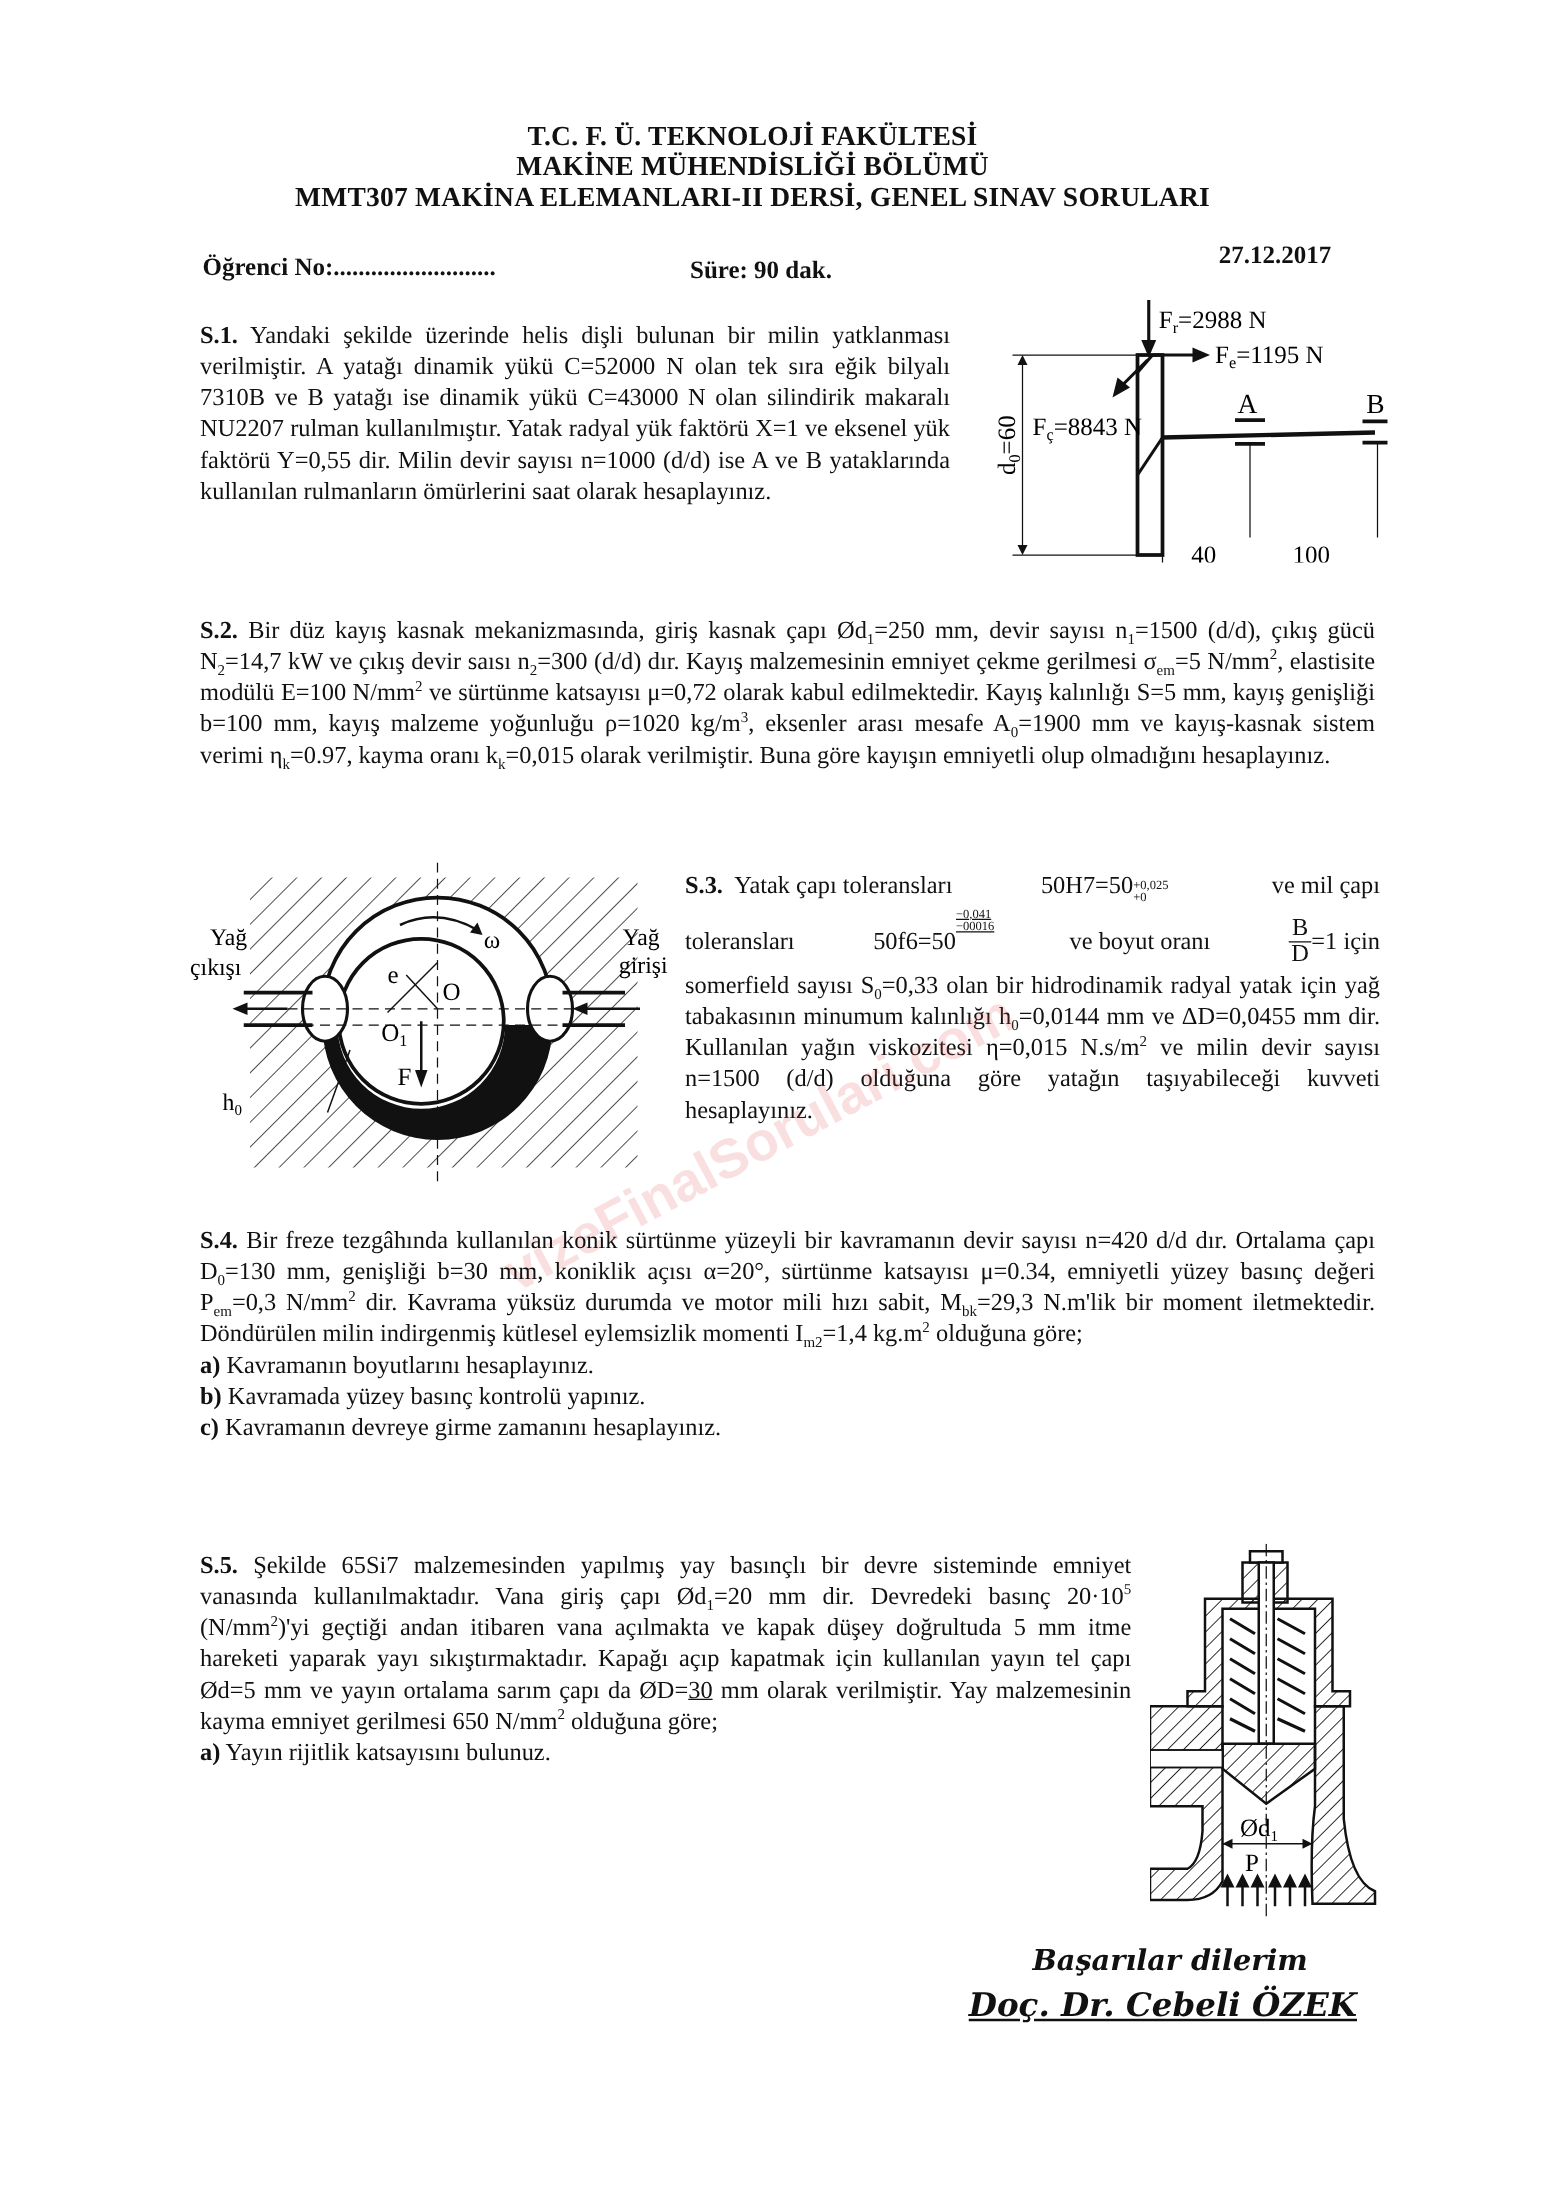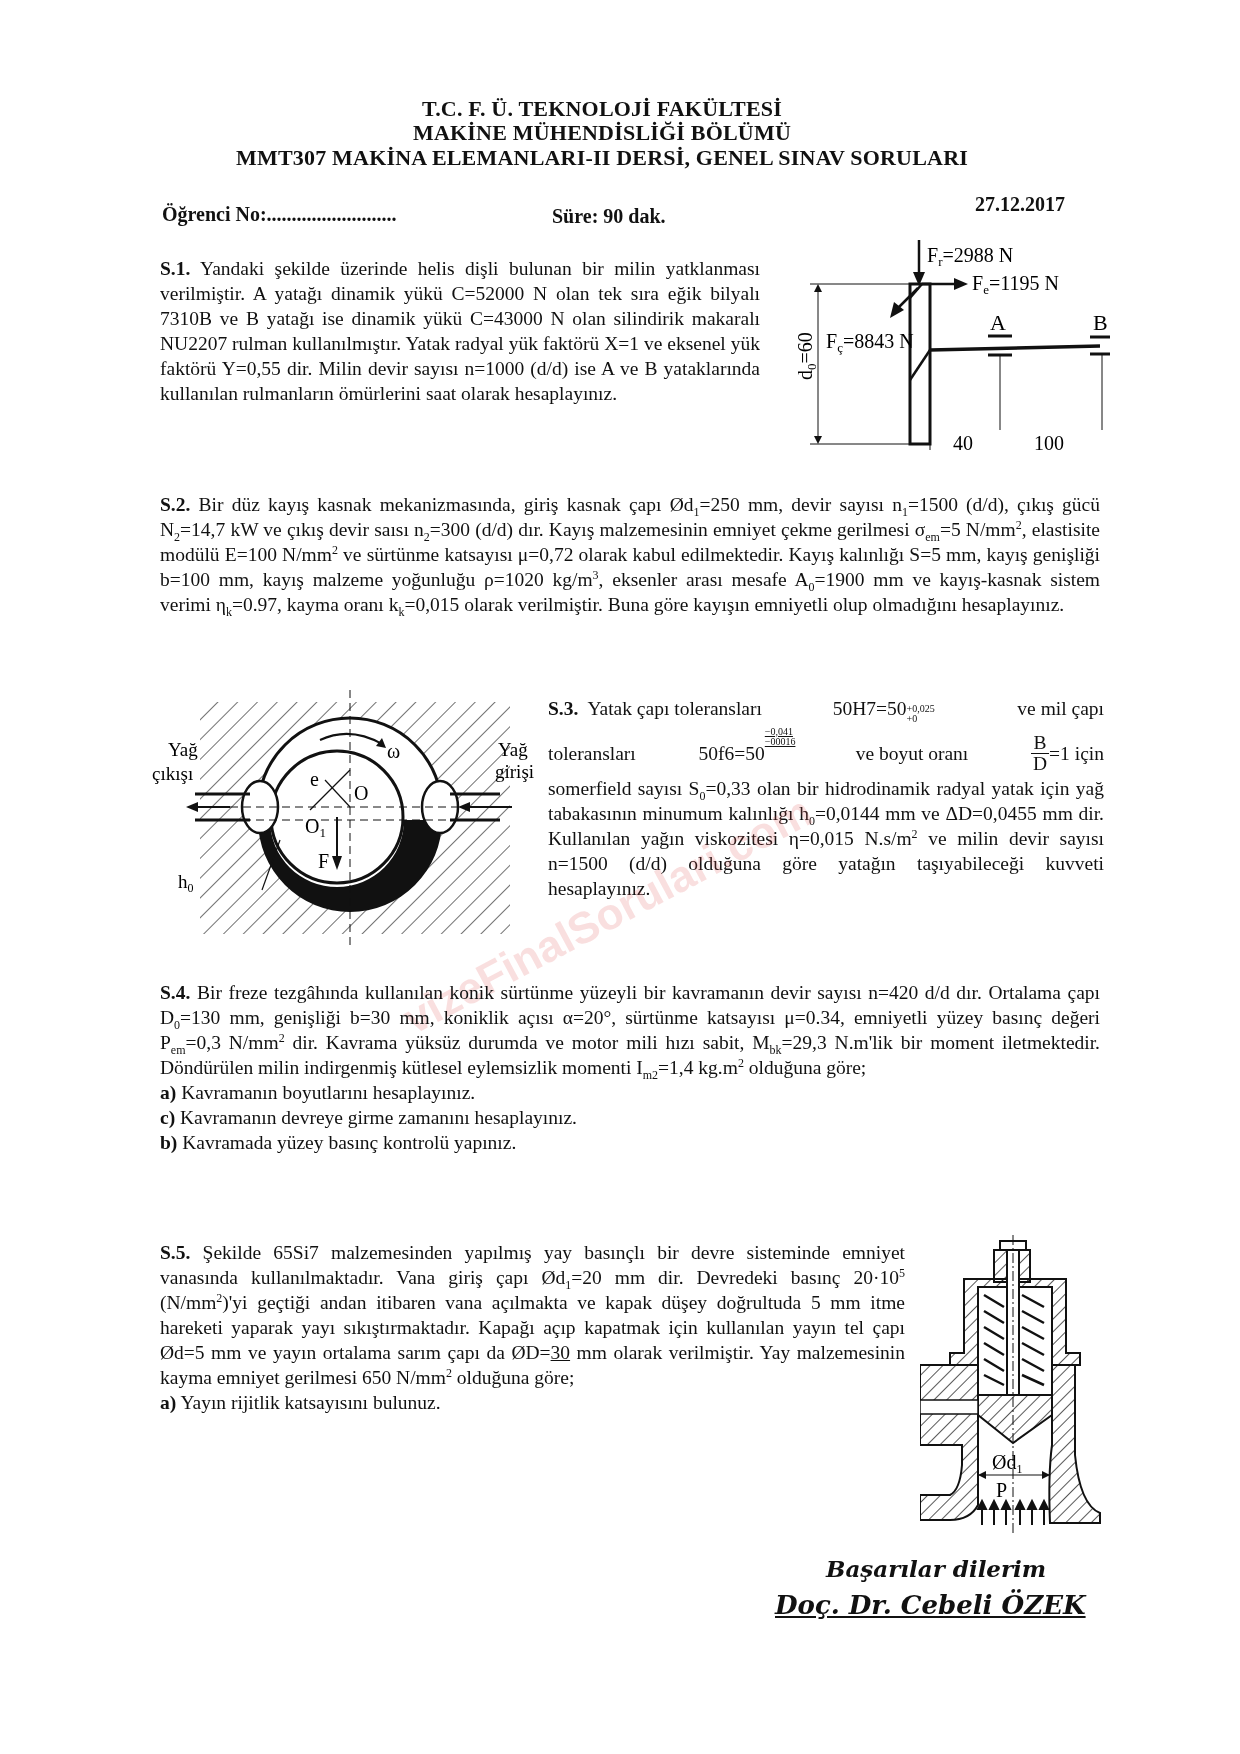--- a/index.html
+++ b/index.html
@@ -164,22 +164,22 @@
   </div>
   <div id="q3rest">somerfield sayısı S<sub>0</sub>=0,33 olan bir hidrodinamik radyal yatak için yağ tabakasının minumum kalınlığı h<sub>0</sub>=0,0144 mm ve ΔD=0,0455 mm dir. Kullanılan yağın viskozitesi η=0,015 N.s/m<sup>2</sup> ve milin devir sayısı n=1500 (d/d) olduğuna göre yatağın taşıyabileceği kuvveti hesaplayınız.</div>
 </div>
 
 <div class="wm">vizeFinalSorulari.com</div>
 
 <div class="q" style="left:160px; top:980px; width:940px;">
   <b class="num">S.4.</b>
   <span id="q4text">Bir freze tezgâhında kullanılan konik sürtünme yüzeyli bir kavramanın devir sayısı n=420 d/d dır. Ortalama çapı D<sub>0</sub>=130 mm, genişliği b=30 mm, koniklik açısı α=20°, sürtünme katsayısı μ=0.34, emniyetli yüzey basınç değeri P<sub>em</sub>=0,3 N/mm<sup>2</sup> dir.  Kavrama yüksüz durumda ve motor mili hızı sabit, M<sub>bk</sub>=29,3 N.m'lik bir moment iletmektedir. Döndürülen milin indirgenmiş kütlesel eylemsizlik momenti I<sub>m2</sub>=1,4 kg.m<sup>2</sup> olduğuna göre;</span>
   <span class="part"><b>a)</b> <span>Kavramanın boyutlarını hesaplayınız.</span></span>
+  <span class="part"><b>b)</b> <span>Kavramada yüzey basınç kontrolü yapınız.</span></span>
   <span class="part"><b>c)</b> <span>Kavramanın devreye girme zamanını hesaplayınız.</span></span>
-  <span class="part"><b>b)</b> <span>Kavramada yüzey basınç kontrolü yapınız.</span></span>
 </div>
 
 <div class="q" style="left:160px; top:1240px; width:745px;">
   <b class="num">S.5.</b>
   <span id="q5text">Şekilde 65Si7 malzemesinden yapılmış yay basınçlı bir devre sisteminde emniyet vanasında kullanılmaktadır. Vana giriş çapı Ød<sub>1</sub>=20 mm dir. Devredeki basınç 20·10<sup>5</sup> (N/mm<sup>2</sup>)'yi geçtiği andan itibaren vana açılmakta ve kapak düşey doğrultuda 5 mm itme hareketi yaparak yayı sıkıştırmaktadır. Kapağı açıp kapatmak için kullanılan yayın tel çapı Ød=5 mm ve yayın ortalama sarım çapı da ØD=<u>30</u> mm olarak verilmiştir. Yay malzemesinin kayma emniyet gerilmesi 650 N/mm<sup>2</sup> olduğuna göre;</span>
   <span class="part"><b>a)</b> <span>Yayın rijitlik katsayısını bulunuz.</span></span>
 </div>
 
 <svg style="position:absolute; left:920px; top:1235px;" width="210" height="300" viewBox="0 0 210 300">
   <defs>

